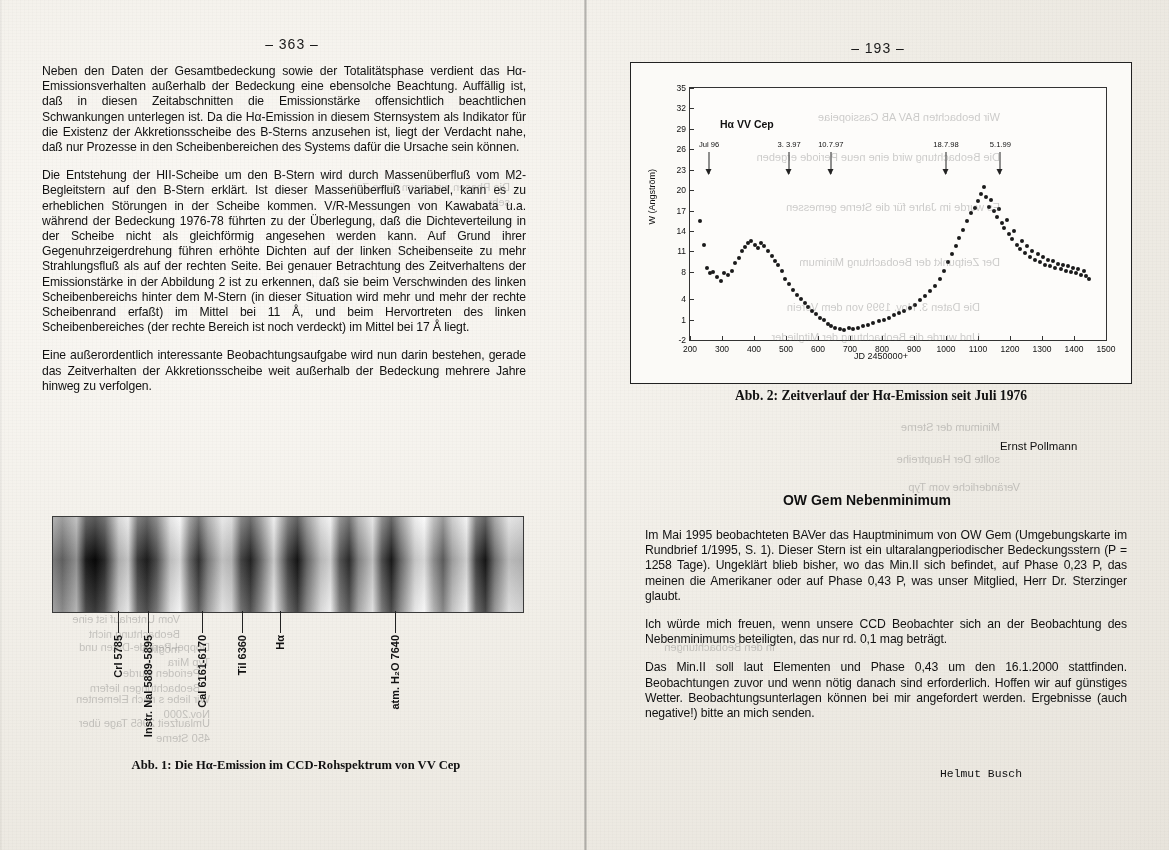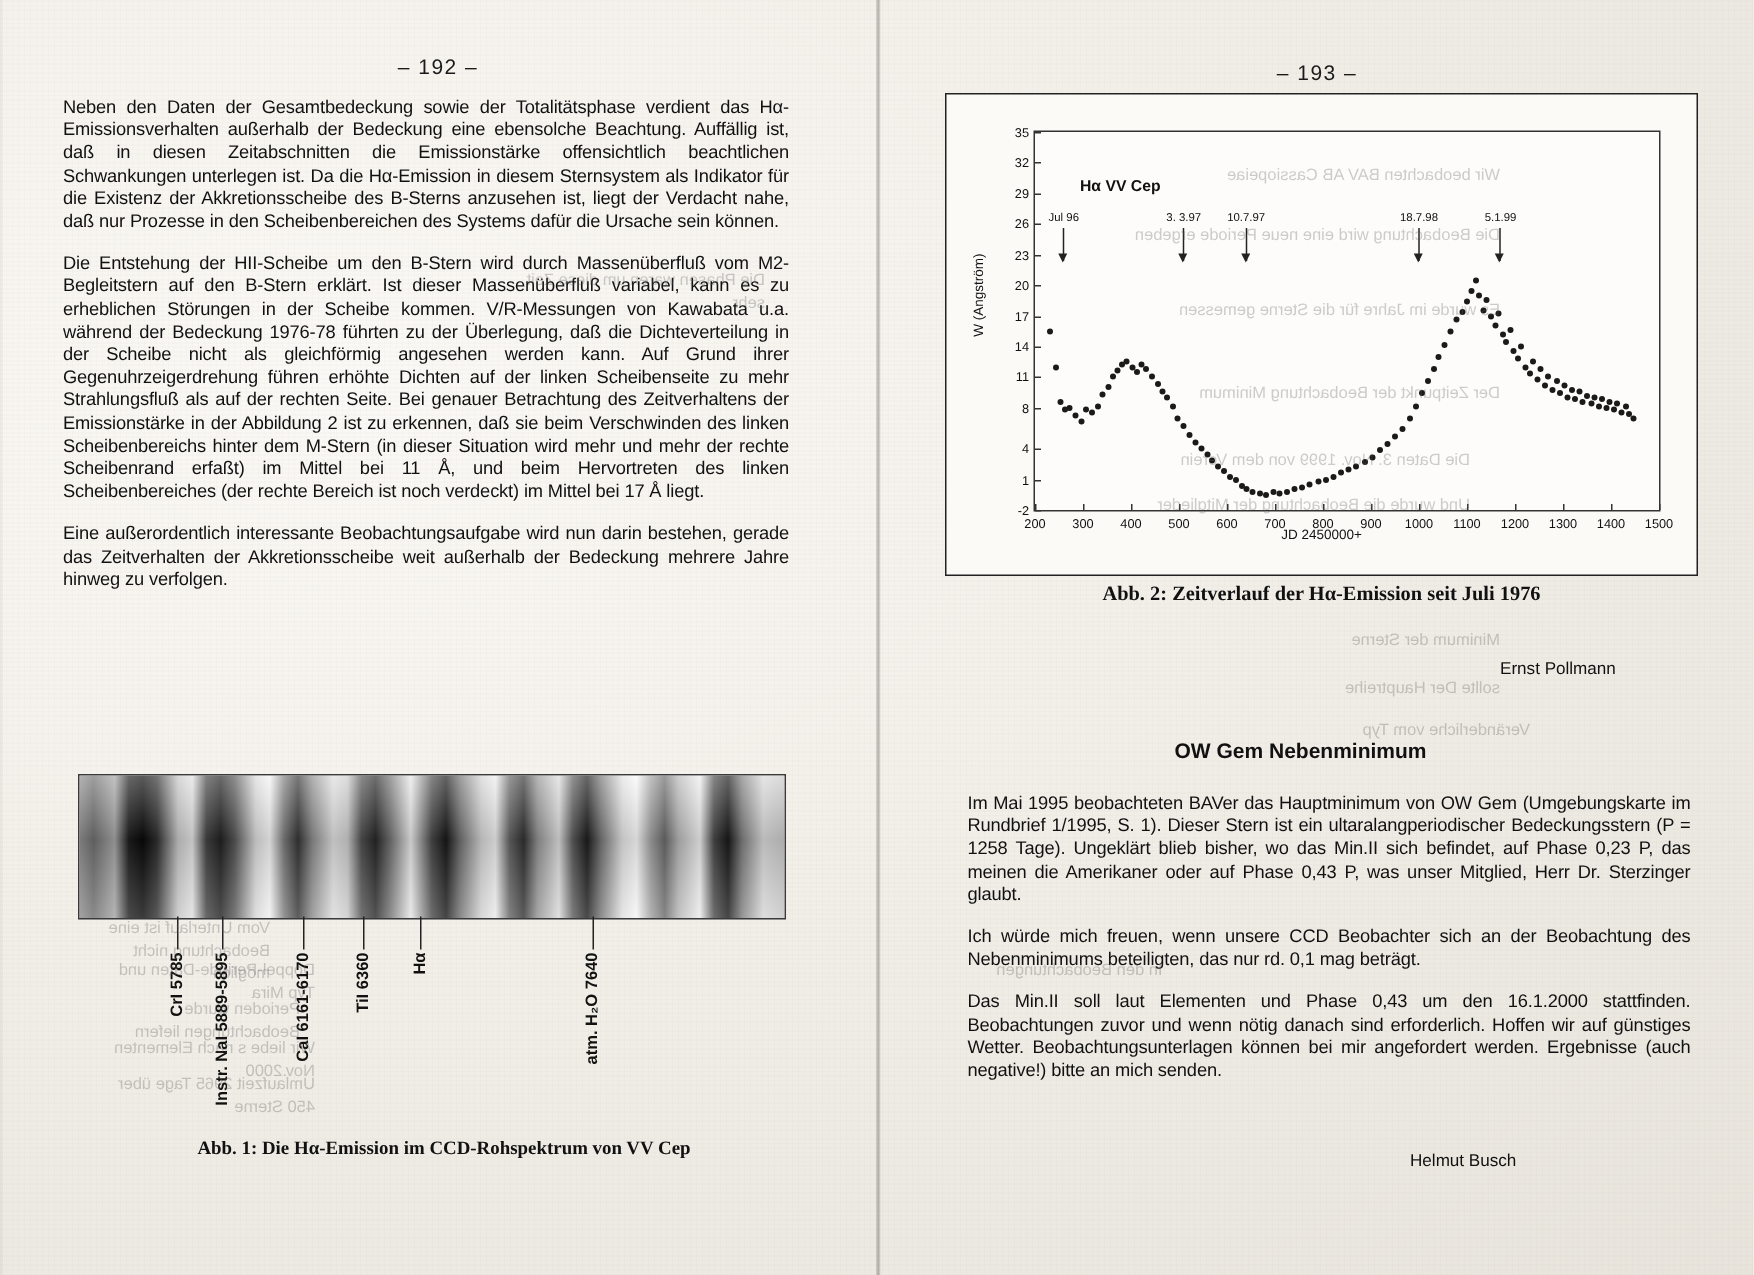--- a/index.html
+++ b/index.html
@@ -167,21 +167,21 @@
   }
 </style>
 </head>
 <body>
 
 <div class="page">
   <div class="noise"></div>
   <div class="gutter"></div>
 
   <div class="col col-left">
-    <div class="pagenum left">– 192 –</div>
+    <div class="pagenum left">– 363 –</div>
 
     <div class="body-text" style="left:42px;top:64px;width:484px;">
       <p>Neben den Daten der Gesamtbedeckung sowie der Totalitätsphase verdient das Hα-Emissionsverhalten außerhalb der Bedeckung eine ebensolche Beachtung. Auffällig ist, daß in diesen Zeitabschnitten die Emissionstärke offensichtlich beachtlichen Schwankungen unterlegen ist. Da die Hα-Emission in diesem Sternsystem als Indikator für die Existenz der Akkretionsscheibe des B-Sterns anzusehen ist, liegt der Verdacht nahe, daß nur Prozesse in den Scheibenbereichen des Systems dafür die Ursache sein können.</p>
       <p>Die Entstehung der HII-Scheibe um den B-Stern wird durch Massenüberfluß vom M2-Begleitstern auf den B-Stern erklärt. Ist dieser Massenüberfluß variabel, kann es zu erheblichen Störungen in der Scheibe kommen. V/R-Messungen von Kawabata u.a. während der Bedeckung 1976-78 führten zu der Überlegung, daß die Dichteverteilung in der Scheibe nicht als gleichförmig angesehen werden kann. Auf Grund ihrer Gegenuhrzeigerdrehung führen erhöhte Dichten auf der linken Scheibenseite zu mehr Strahlungsfluß als auf der rechten Seite. Bei genauer Betrachtung des Zeitverhaltens der Emissionstärke in der Abbildung 2 ist zu erkennen, daß sie beim Verschwinden des linken Scheibenbereichs hinter dem M-Stern (in dieser Situation wird mehr und mehr der rechte Scheibenrand erfaßt) im Mittel bei 11 Å, und beim Hervortreten des linken Scheibenbereiches (der rechte Bereich ist noch verdeckt) im Mittel bei 17 Å liegt.</p>
       <p>Eine außerordentlich interessante Beobachtungsaufgabe wird nun darin bestehen, gerade das Zeitverhalten der Akkretionsscheibe weit außerhalb der Bedeckung mehrere Jahre hinweg zu verfolgen.</p>
     </div>
 
     <div class="spectrum-wrap">
       <div class="spectrum"></div>
     </div>
@@ -406,21 +406,21 @@
   <div class="byline" style="left:1000px;top:440px;">Ernst Pollmann</div>
 
   <div class="section-title" style="left:587px;top:492px;width:560px;">OW Gem Nebenminimum</div>
 
   <div class="body-text" style="left:645px;top:528px;width:482px;">
     <p>Im Mai 1995 beobachteten BAVer das Hauptminimum von OW Gem (Umgebungskarte im Rundbrief 1/1995, S. 1). Dieser Stern ist ein ultaralangperiodischer Bedeckungsstern (P = 1258 Tage). Ungeklärt blieb bisher, wo das Min.II sich befindet, auf Phase 0,23 P, das meinen die Amerikaner oder auf Phase 0,43 P, was unser Mitglied, Herr Dr. Sterzinger glaubt.</p>
     <p>Ich würde mich freuen, wenn unsere CCD Beobachter sich an der Beobachtung des Nebenminimums beteiligten, das nur rd. 0,1 mag beträgt.</p>
     <p>Das Min.II soll laut Elementen und Phase 0,43 um den 16.1.2000 stattfinden. Beobachtungen zuvor und wenn nötig danach sind erforderlich. Hoffen wir auf günstiges Wetter. Beobachtungsunterlagen können bei mir angefordert werden. Ergebnisse (auch negative!) bitte an mich senden.</p>
   </div>
 
-  <div class="byline" style="left:940px;top:768px;">Helmut Busch</div>
+  <div class="byline" style="left:940px;top:768px;font-family:Liberation Mono, monospace;">Helmut Busch</div>
 
   <div class="faint" style="left:700px;top:110px;width:300px;">Wir beobachten BAV AB Cassiopeiae</div>
   <div class="faint" style="left:700px;top:150px;width:300px;">Die Beobachtung wird eine neue Periode ergeben</div>
   <div class="faint" style="left:700px;top:200px;width:300px;">Es wurde im Jahre für die Sterne gemessen</div>
   <div class="faint" style="left:700px;top:255px;width:300px;">Der Zeitpunkt der Beobachtung Minimum</div>
   <div class="faint" style="left:700px;top:300px;width:280px;">Die Daten 3. Nov. 1999 von dem Verein</div>
   <div class="faint" style="left:700px;top:330px;width:280px;">Und wurde die Beobachtung der Mitglieder</div>
   <div class="faint" style="left:860px;top:420px;width:140px;">Minimum der Sterne</div>
   <div class="faint" style="left:860px;top:452px;width:140px;">sollte Der Hauptreihe</div>
   <div class="faint" style="left:860px;top:480px;width:160px;">Veränderliche vom Typ</div>

